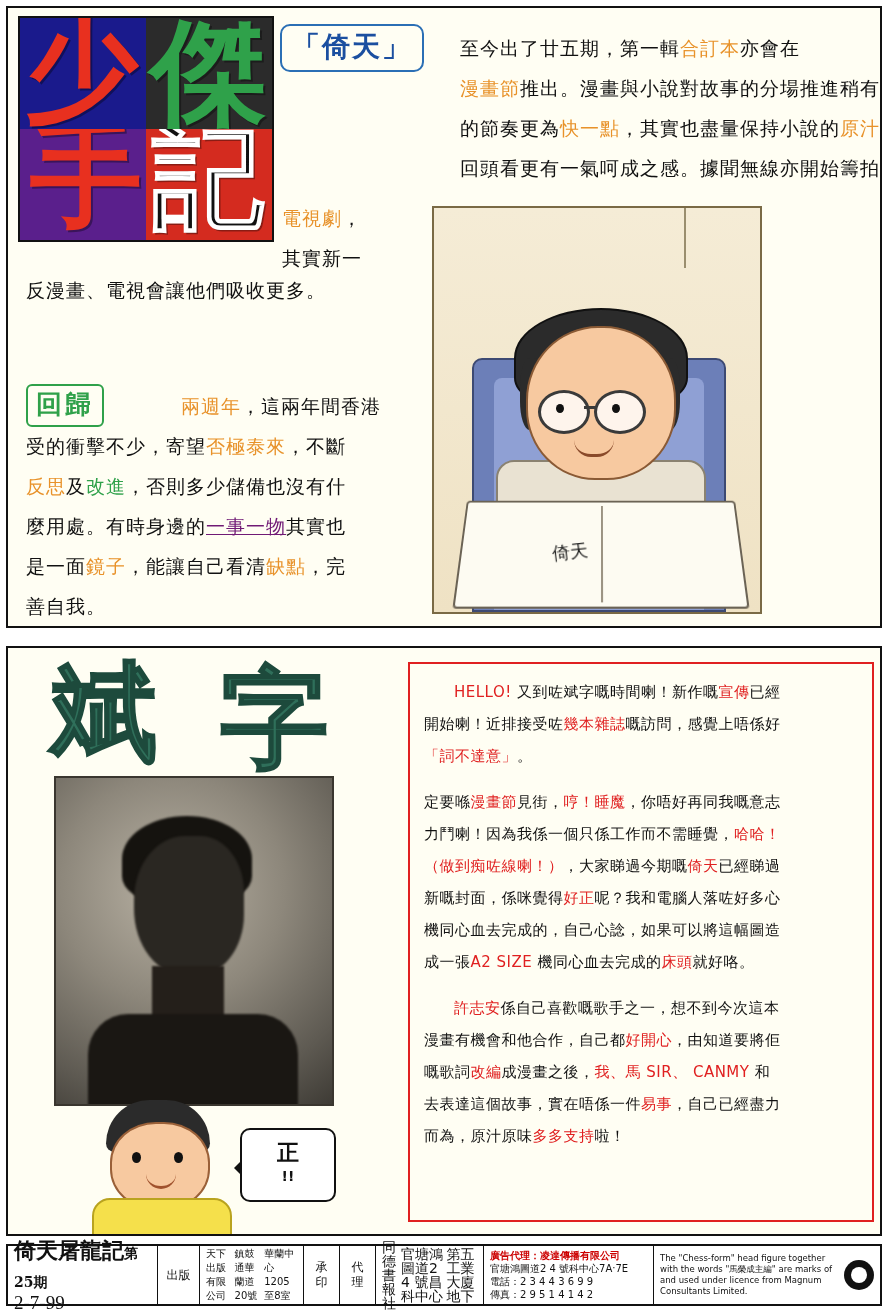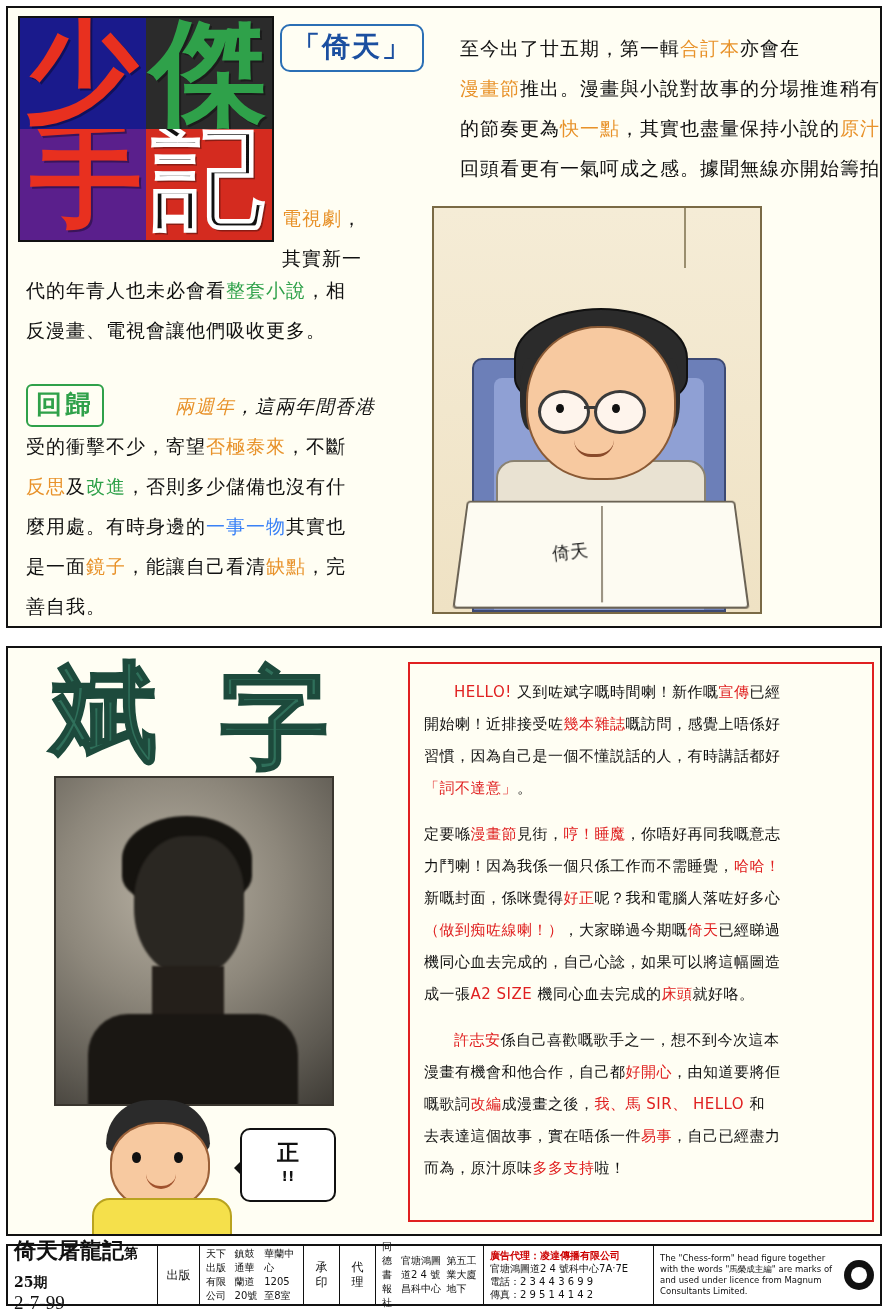--- a/index.html
+++ b/index.html
@@ -68,29 +68,29 @@
   .para-c .ln{display:block;white-space:nowrap;}
 
   .hui-gui{
     position:absolute;left:18px;top:376px;
     border:2px solid #2fa14a;border-radius:6px;padding:1px 8px 3px 8px;
   }
   .hui-gui span{
     font-family:"DejaVu Serif","Liberation Serif",serif;
     font-size:26px;font-weight:bold;color:#2fa14a;letter-spacing:3px;
   }
-  .para-d{position:absolute;left:167px;top:378px;width:260px;font-style:italic;}
+  .para-d{position:absolute;left:173px;top:378px;width:260px;}
   .para-d .ln{display:block;white-space:nowrap;}
   .para-e{position:absolute;left:18px;top:418px;width:400px;}
   .para-e .ln{display:block;white-space:nowrap;}
 
   .o{color:#e8922a;}
   .r{color:#e02020;}
   .g{color:#2fa14a;}
-  .b{color:#3b82f6;}
+  .b{color:#701a75;text-decoration:underline;}
 
   
   .illus{
     position:absolute;left:424px;top:198px;width:330px;height:408px;
     background:#f3ead4;border:2px solid #7a6a45;box-sizing:border-box;
     overflow:hidden;
   }
   .wall{position:absolute;inset:0;background:linear-gradient(180deg,#f5ecd6,#efe2c4);}
   .chair{position:absolute;left:38px;top:150px;width:250px;height:250px;background:#6c7fb8;border:2px solid #3d4a73;border-radius:10px 10px 0 0;}
   .chair-in{position:absolute;left:20px;top:18px;right:20px;bottom:0;background:#8fa0d4;border-radius:8px 8px 0 0;}
@@ -181,21 +181,21 @@
   .fcell:last-child{border-right:none;}
   .f-title{width:150px;flex-direction:column;justify-content:center;align-items:flex-start;}
   .f-title .t1{font-family:"DejaVu Serif","Liberation Serif",serif;font-size:22px;font-weight:bold;}
   .f-title .t1 .iss{font-size:14px;}
   .f-title .t2{font-size:19px;font-family:Liberation Serif, serif;}
   .f-pub{width:42px;font-size:12px;line-height:15px;text-align:center;justify-content:center;}
   .f-pubinfo{width:104px;font-size:10px;line-height:14px;}
   .f-print{width:36px;font-size:12px;line-height:15px;text-align:center;justify-content:center;}
   .f-printinfo{width:110px;font-size:10px;line-height:14px;}
   .f-agent{width:36px;font-size:12px;line-height:15px;text-align:center;justify-content:center;}
-  .f-agentinfo{width:108px;font-size:10px;line-height:14px;}
+  .f-agentinfo{width:108px;font-size:14px;line-height:14px;}
   .f-adv{width:170px;font-size:10px;line-height:13px;}
   .f-adv .hd{color:#c00;font-weight:bold;}
   .f-legal{flex:1;font-size:8.5px;line-height:11px;position:relative;padding-right:44px;}
   .f-logo{position:absolute;right:6px;top:50%;transform:translateY(-50%);width:30px;height:30px;border-radius:50%;background:#111;}
   .f-logo:after{content:"";position:absolute;left:7px;top:7px;width:16px;height:16px;border-radius:50%;background:#fff;}
 </style>
 </head>
 <body>
 
 <div class="page">
@@ -225,21 +225,20 @@
         <span class="ln"><span>至今出了廿五期，第一輯</span><span class="o">合訂本</span><span>亦會在</span></span>
         <span class="ln"><span class="o">漫畫節</span><span>推出。漫畫與小說對故事的分場推進稍有不同。</span></span>
         <span class="ln"><span>的節奏更為</span><span class="o">快一點</span><span>，其實也盡量保持小說的</span><span class="o">原汁原味</span></span>
         <span class="ln"><span>回頭看更有一氣呵成之感。據聞無線亦開始籌拍</span><span class="b">「倚天」</span></span>
       </div>
     <div class="txt para-b">
         <span class="ln"><span class="o">電視劇</span><span>，</span></span>
         <span class="ln"><span>其實新一</span></span>
       </div>
     <div class="txt para-c">
-        <span class="ln"><span>代的年青人也未必會看</span><span class="g">整套小說</span><span>，相</span></span>
         <span class="ln"><span>反漫畫、電視會讓他們吸收更多。</span></span>
       </div>
 
     <div class="hui-gui">
       <span>回歸</span>
     </div>
     <div class="txt para-d">
         <span class="ln"><span class="o">兩週年</span><span>，這兩年間香港</span></span>
       </div>
     <div class="txt para-e">
@@ -298,35 +297,34 @@
       <div class="bubble">
         <div class="bubble-txt">正</div>
         <div class="bubble-excl">!!</div>
       </div>
     </div>
 
     <div class="bin-text">
       <div class="bt-p">
           <span class="ln ind"><span class="r">HELLO!</span><span> 又到咗斌字嘅時間喇！新作嘅</span><span class="r">宣傳</span><span>已經</span></span>
           <span class="ln"><span>開始喇！近排接受咗</span><span class="r">幾本雜誌</span><span>嘅訪問，感覺上唔係好</span></span>
-          <span class="ln"><span>習慣，因為自己是一個不懂説話的人，有時講話都好</span></span>
           <span class="ln"><span class="r">「詞不達意」</span><span>。</span></span>
         </div>
       <div class="bt-p">
           <span class="ln"><span>定要喺</span><span class="r">漫畫節</span><span>見街，</span><span class="r">哼！睡魔</span><span>，你唔好再同我嘅意志</span></span>
           <span class="ln"><span>力鬥喇！因為我係一個只係工作而不需睡覺，</span><span class="r">哈哈！</span></span>
+          <span class="ln"><span class="r">（做到痴咗線喇！）</span><span>，大家睇過今期嘅</span><span class="r">倚天</span><span>已經睇過</span></span>
           <span class="ln"><span>新嘅封面，係咪覺得</span><span class="r">好正</span><span>呢？我和電腦人落咗好多心</span></span>
-          <span class="ln"><span class="r">（做到痴咗線喇！）</span><span>，大家睇過今期嘅</span><span class="r">倚天</span><span>已經睇過</span></span>
           <span class="ln"><span>機同心血去完成的，自己心諗，如果可以將這幅圖造</span></span>
           <span class="ln"><span>成一張</span><span class="r">A2 SIZE</span><span> 機同心血去完成的</span><span class="r">床頭</span><span>就好咯。</span></span>
         </div>
       <div class="bt-p">
           <span class="ln ind"><span class="r">許志安</span><span>係自己喜歡嘅歌手之一，想不到今次這本</span></span>
           <span class="ln"><span>漫畫有機會和他合作，自己都</span><span class="r">好開心</span><span>，由知道要將佢</span></span>
-          <span class="ln"><span>嘅歌詞</span><span class="r">改編</span><span>成漫畫之後，</span><span class="r">我、馬 SIR、 HELLO</span><span> 和</span></span>
+          <span class="ln"><span>嘅歌詞</span><span class="r">改編</span><span>成漫畫之後，</span><span class="r">我、馬 SIR、 CANMY</span><span> 和</span></span>
           <span class="ln"><span>去表達這個故事，實在唔係一件</span><span class="r">易事</span><span>，自己已經盡力</span></span>
           <span class="ln"><span>而為，原汁原味</span><span class="r">多多支持</span><span>啦！</span></span>
         </div>
     </div>
   </div>
 
   <div class="footer">
     <div class="fcell f-title">
       <div class="t1">
         <span>倚天屠龍記</span><span class="iss">第25期</span>

